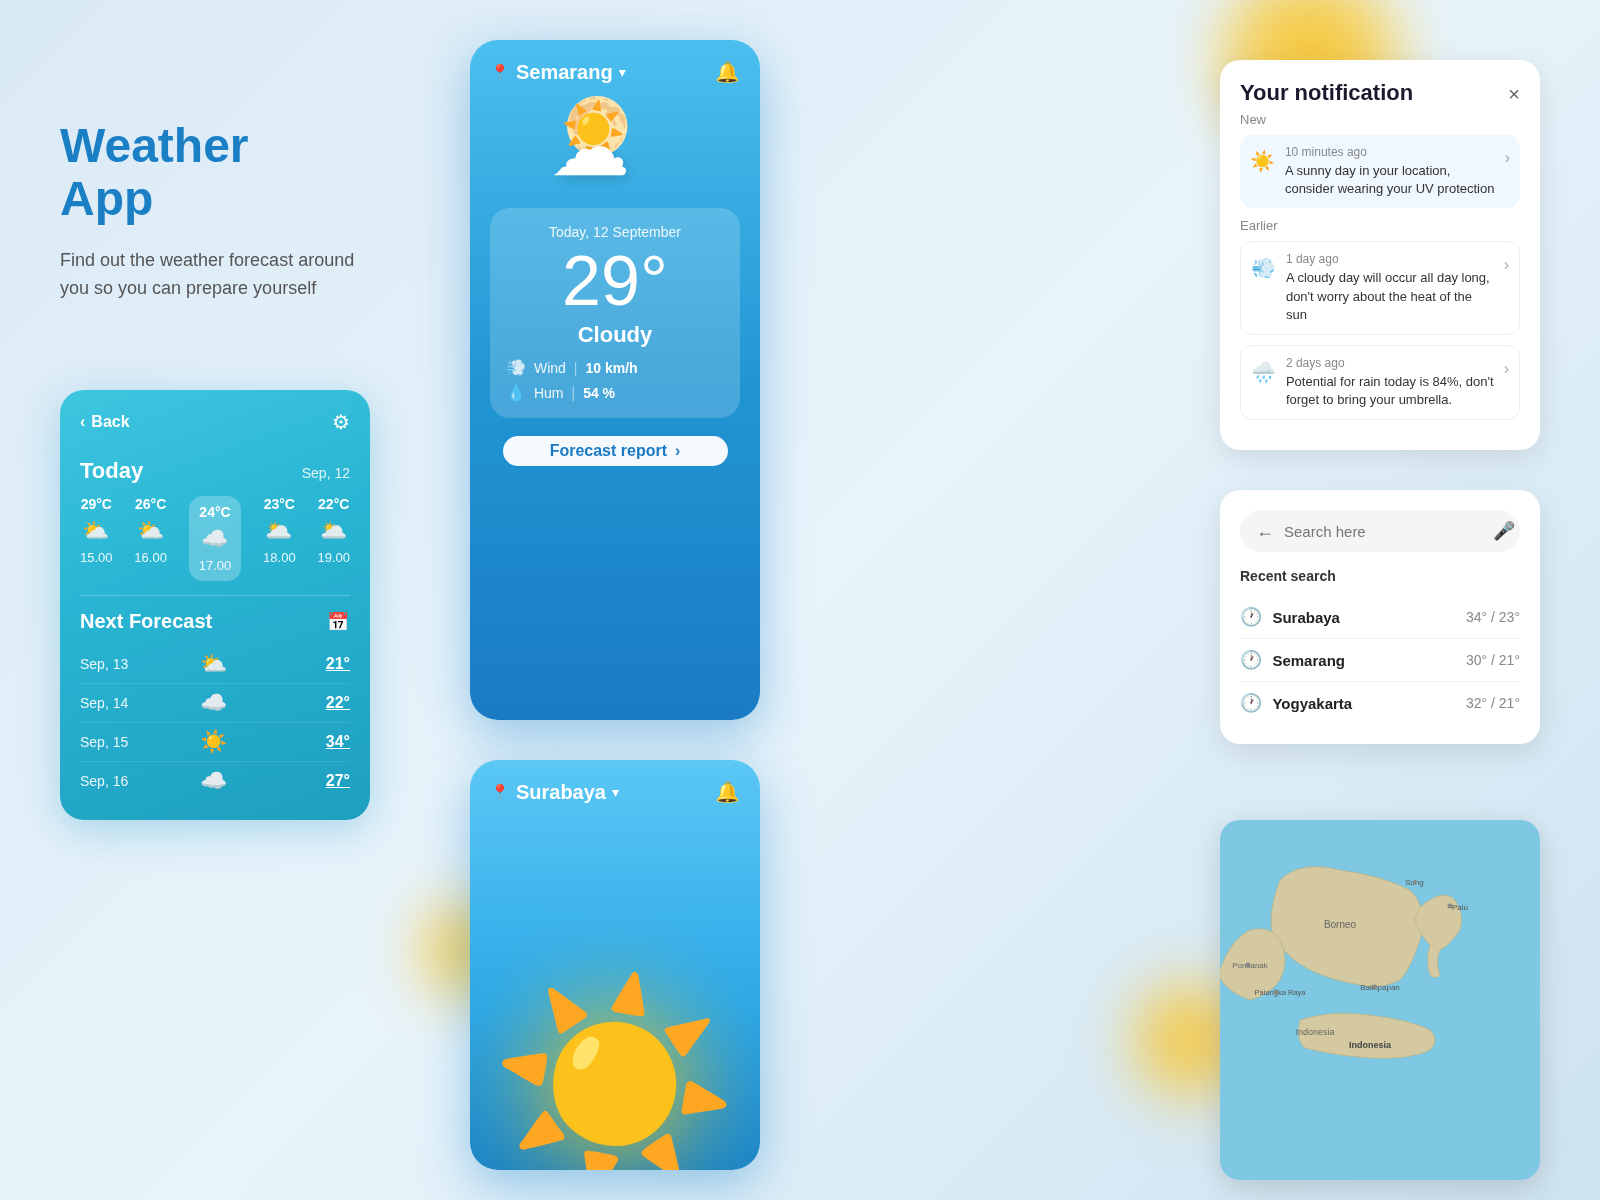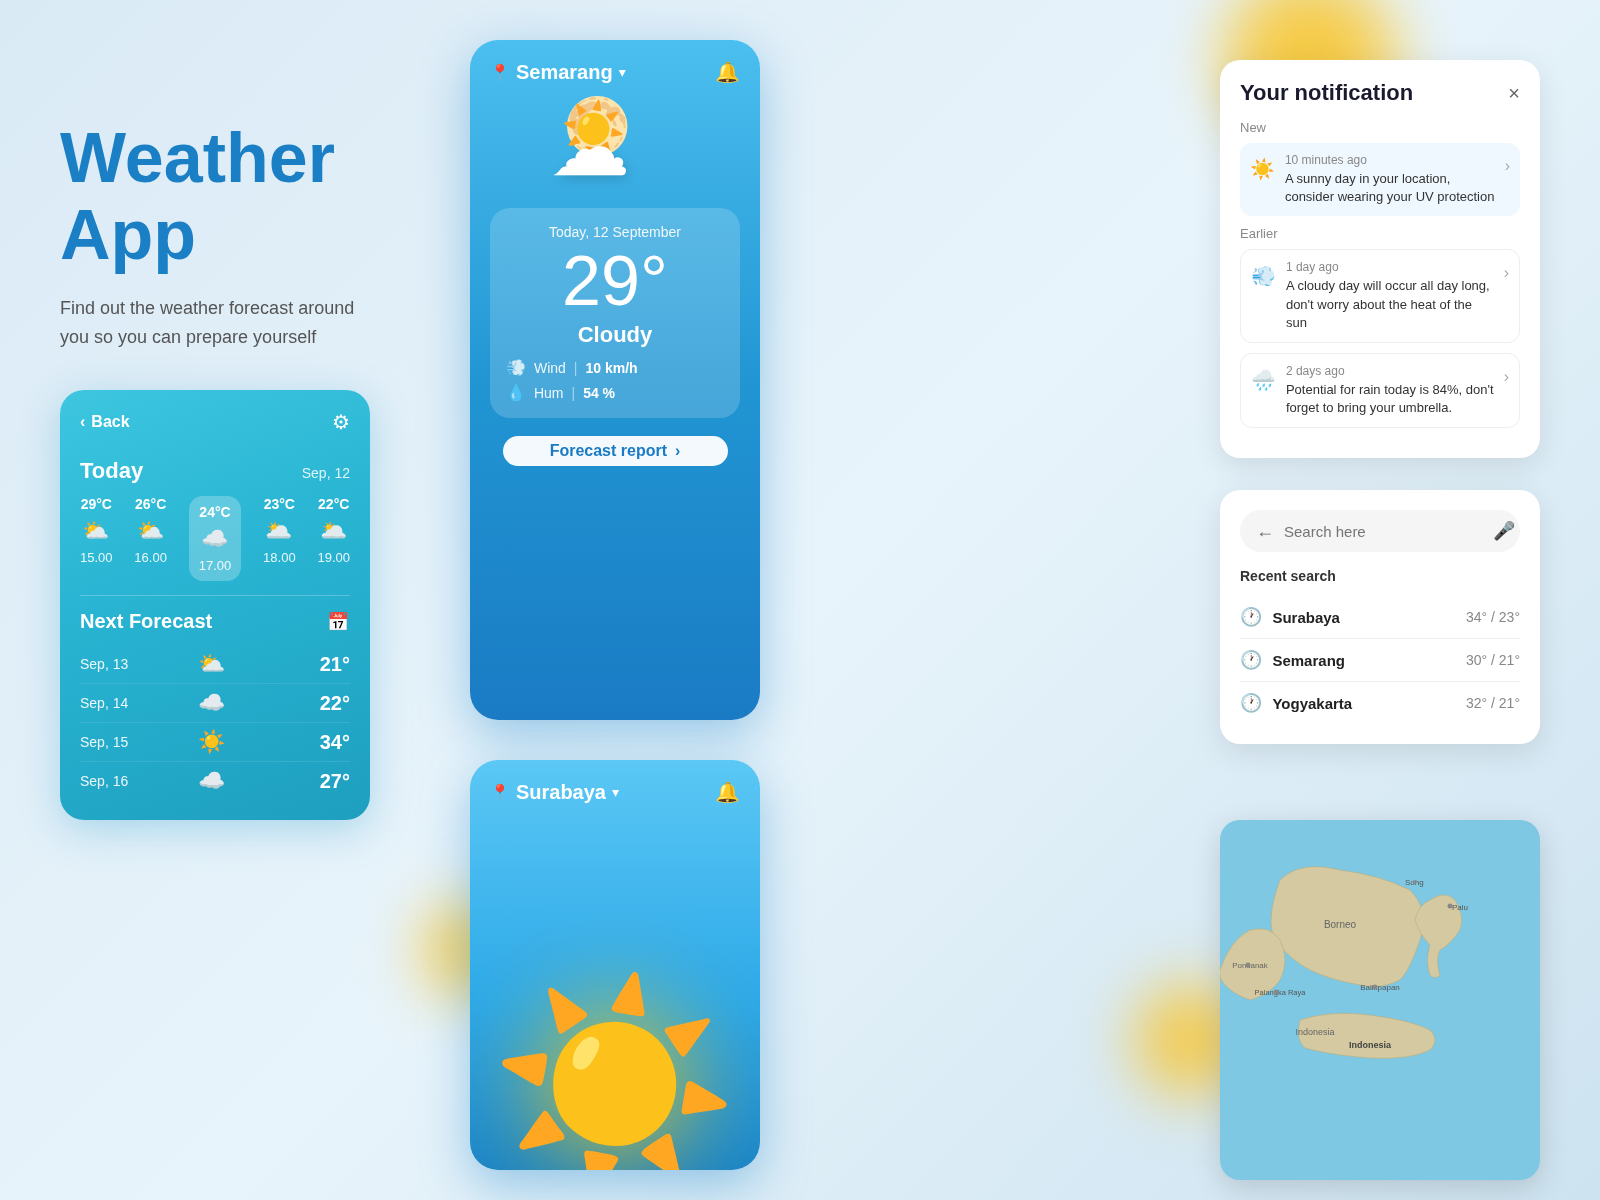--- a/index.html
+++ b/index.html
@@ -35,21 +35,21 @@
       bottom: 200px; left: 420px;
     }
 
     
     .hero-section {
       position: absolute;
       left: 60px;
       top: 120px;
     }
     .hero-title {
-      font-size: 70px;
+      font-size: 48px;
       font-weight: 800;
       color: #1a7fc4;
       line-height: 1.1;
     }
     .hero-subtitle {
       margin-top: 20px;
       font-size: 18px;
       color: #555;
       line-height: 1.6;
       max-width: 320px;
@@ -128,21 +128,21 @@
     .calendar-icon { font-size: 18px; cursor: pointer; }
     .nf-row {
       display: flex;
       align-items: center;
       padding: 6px 0;
       border-bottom: 1px solid rgba(255,255,255,0.1);
       gap: 14px;
     }
     .nf-date { font-size: 14px; color: rgba(255,255,255,0.9); width: 65px; }
     .nf-icon { font-size: 22px; margin: 0 auto; }
-    .nf-temp { font-size: 20px; font-weight: 600; margin-left: auto; }
+    .nf-temp { font-size: 16px; font-weight: 600; margin-left: auto; text-decoration: underline; }
 
     
     .center-top-card {
       position: absolute;
       left: 470px;
       top: 40px;
       width: 290px;
       background: linear-gradient(180deg, #4bbfef 0%, #2196d3 50%, #1a7bc4 100%);
       border-radius: 28px;
       padding: 20px;
@@ -224,22 +224,22 @@
       right: 60px;
       top: 60px;
       width: 320px;
       background: white;
       border-radius: 20px;
       padding: 20px;
       box-shadow: 0 8px 30px rgba(0,0,0,0.1);
     }
     .notif-header {
       display: flex;
-      align-items: center;
-      margin-bottom: 14px;
+      align-items: flex-end;
+      margin-bottom: 6px;
     }
     .notif-title { font-size: 22px; font-weight: 700; color: #1a1a2e; }
     .notif-close { margin-left: auto; font-size: 20px; cursor: pointer; color: #666; }
     .notif-section-label { font-size: 13px; color: #888; margin-bottom: 8px; font-weight: 500; }
     .notif-item {
       display: flex;
       align-items: flex-start;
       gap: 10px;
       padding: 10px;
       background: #f0f8ff;

